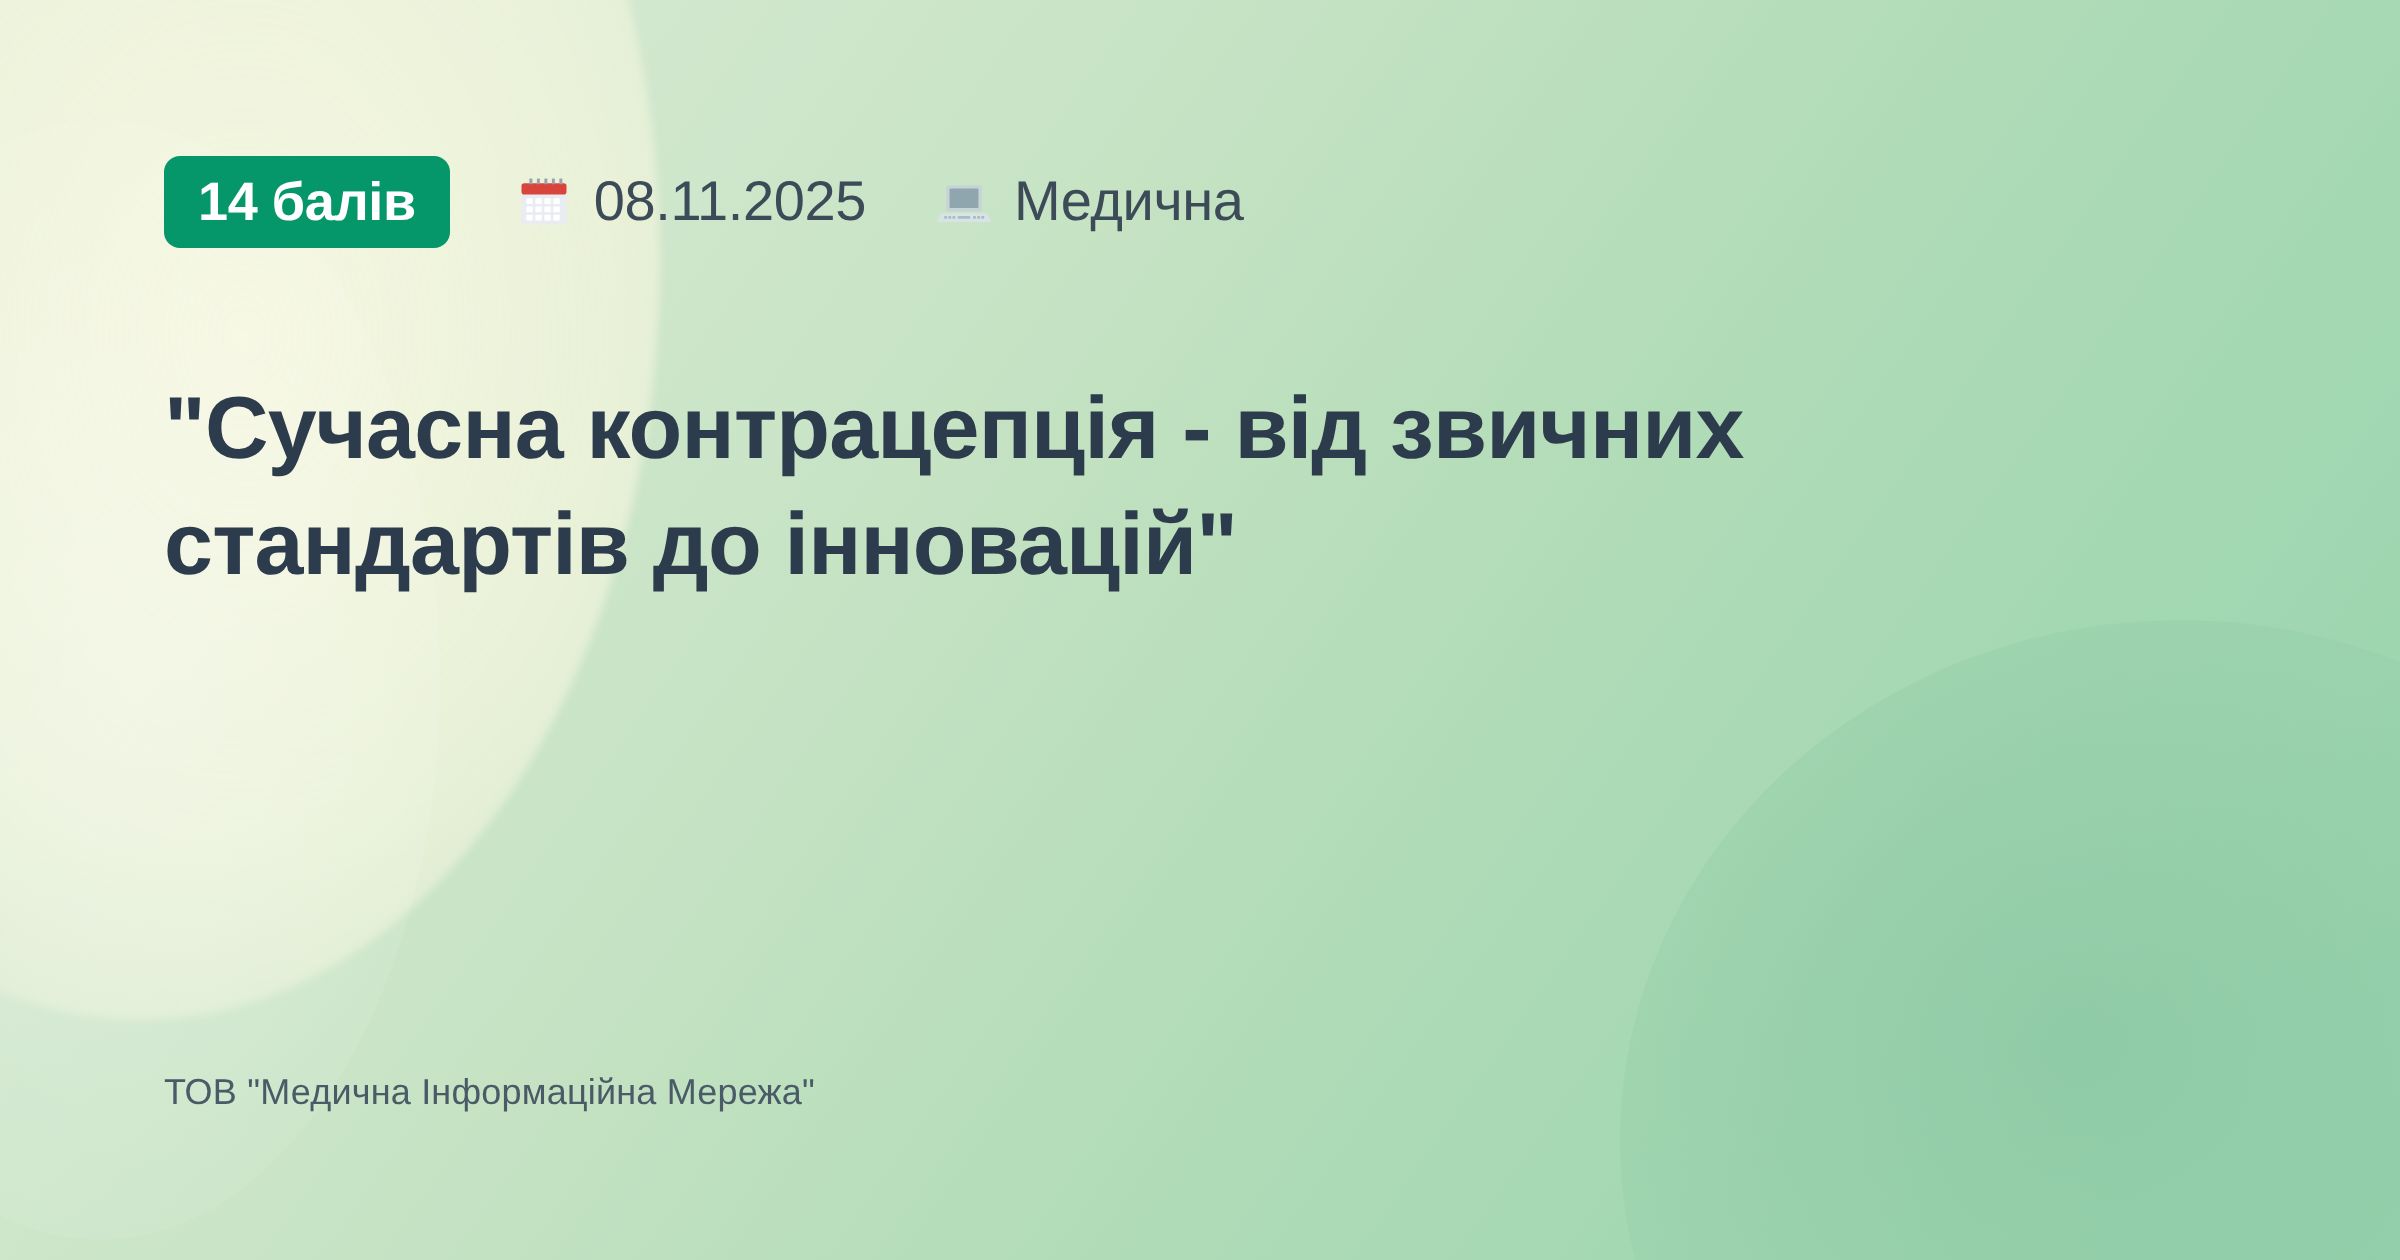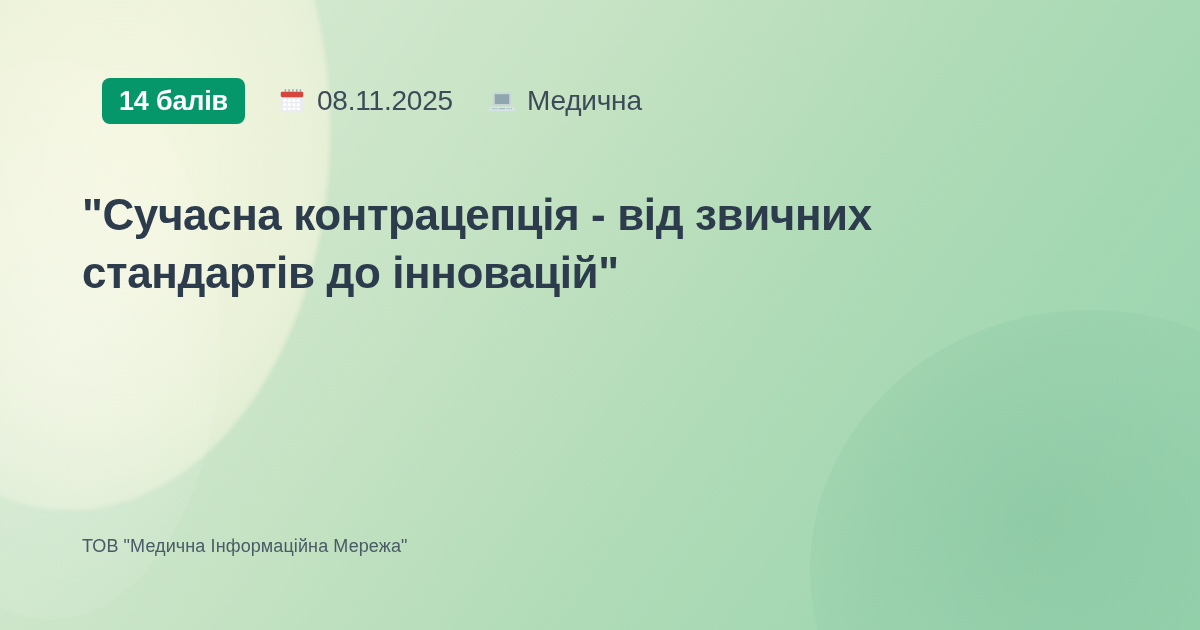--- a/index.html
+++ b/index.html
@@ -103,21 +103,20 @@
     height: 46px;
     padding: 0 17px;
     border-radius: 8px;
     background: #059669;
     color: #ffffff;
     font-size: 27px;
     font-weight: bold;
     line-height: 1;
     letter-spacing: -0.2px;
     white-space: nowrap;
-    margin-left: 20px;
   }
 
   .meta-item {
     display: inline-flex;
     align-items: center;
     gap: 10px;
     color: #3c4b57;
     font-size: 28px;
     line-height: 1;
     white-space: nowrap;

